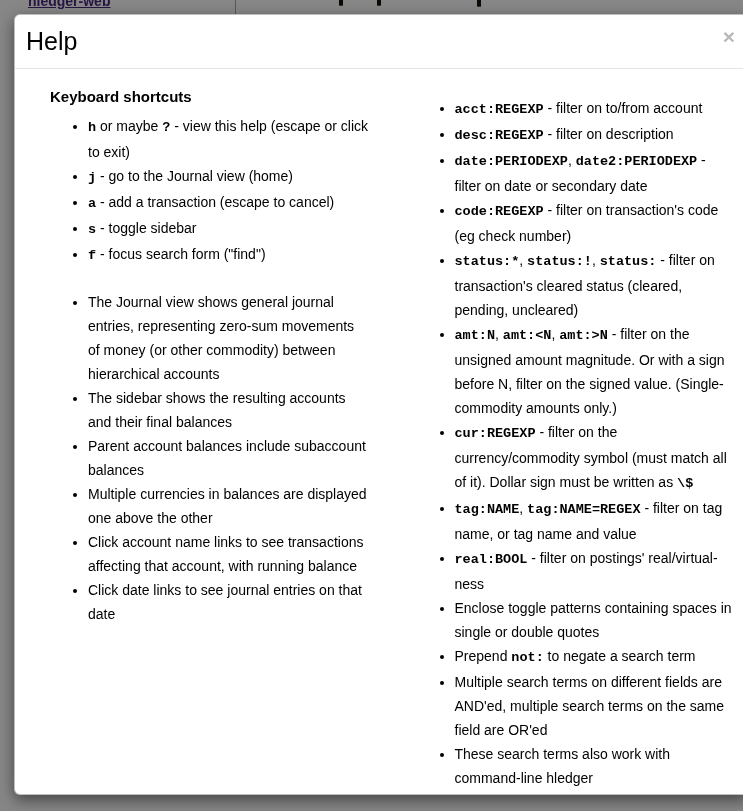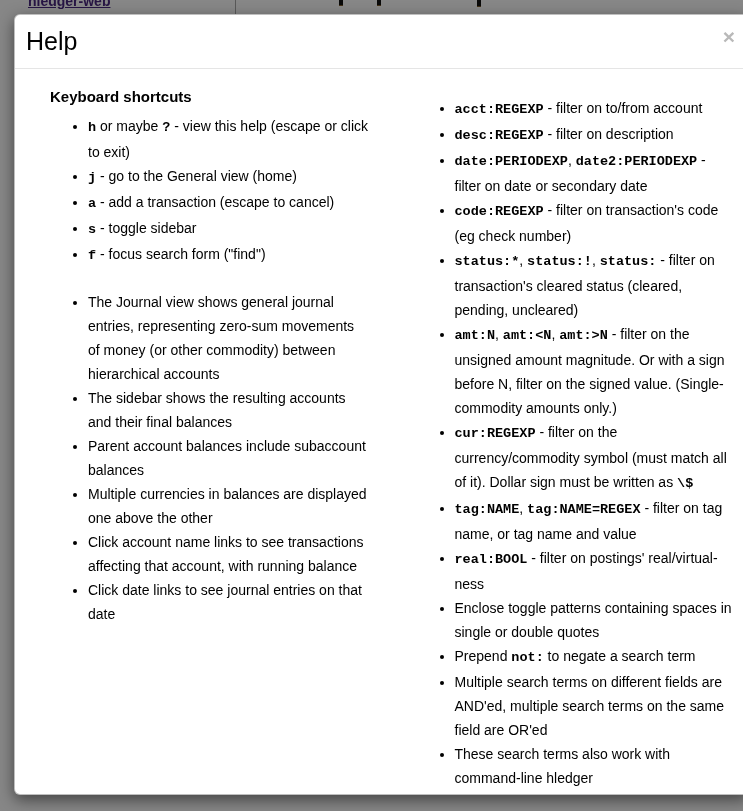--- a/index.html
+++ b/index.html
@@ -99,21 +99,21 @@
     <div class="modal-title">Help</div>
     <button class="close-btn">
       <span>×</span>
     </button>
   </div>
   <div class="modal-body">
     <div class="help-col">
       <h4 class="section-heading">Keyboard shortcuts</h4>
       <ul class="help-list">
           <li><code>h</code><span> or maybe </span><code>?</code><span> - view this help (escape or click to exit)</span></li>
-          <li><code>j</code><span> - go to the General view (home)</span></li>
+          <li><code>j</code><span> - go to the Journal view (home)</span></li>
           <li><code>a</code><span> - add a transaction (escape to cancel)</span></li>
           <li><code>s</code><span> - toggle sidebar</span></li>
           <li><code>f</code><span> - focus search form ("find")</span></li>
         </ul>
       <ul class="help-list">
           <li><span>The Journal view shows general journal entries, representing zero-sum movements of money (or other commodity) between hierarchical accounts</span></li>
           <li><span>The sidebar shows the resulting accounts and their final balances</span></li>
           <li><span>Parent account balances include subaccount balances</span></li>
           <li><span>Multiple currencies in balances are displayed one above the other</span></li>
           <li><span>Click account name links to see transactions affecting that account, with running balance</span></li>

